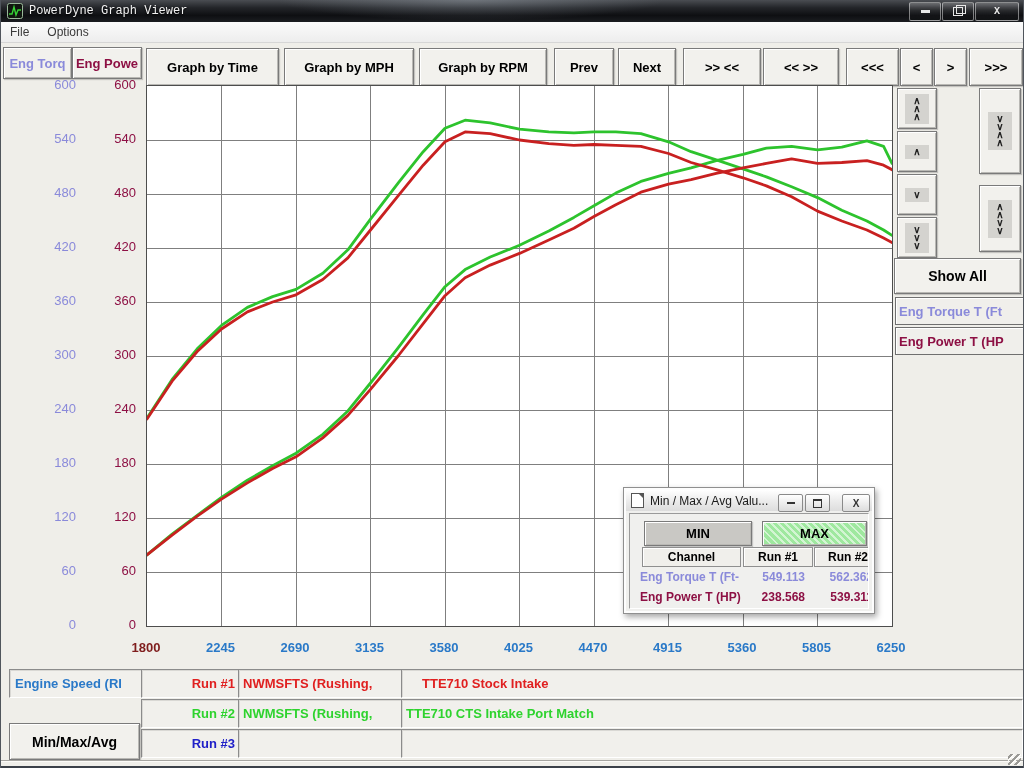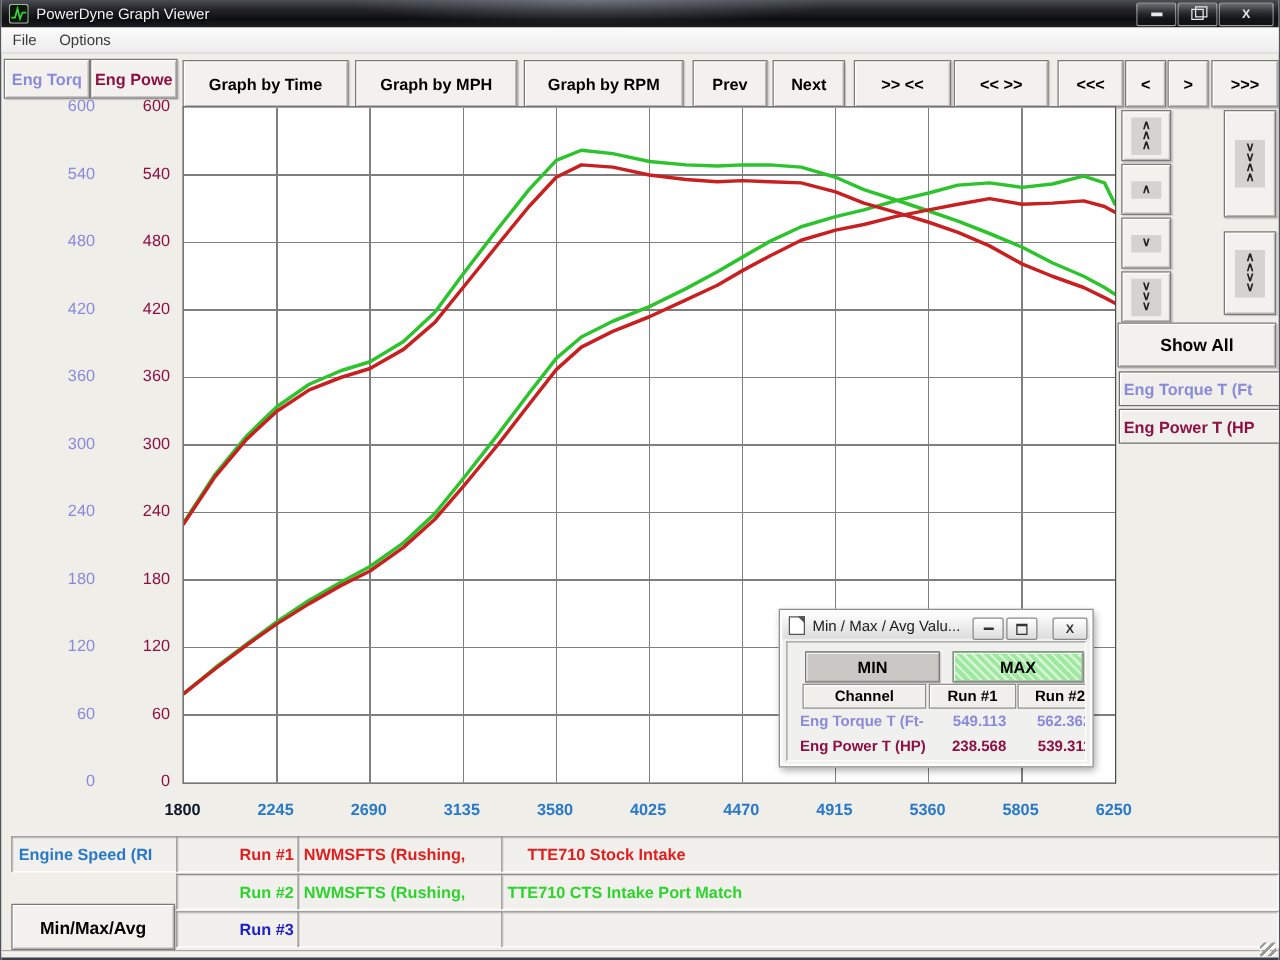--- a/index.html
+++ b/index.html
@@ -2,21 +2,21 @@
 <html><head>
 <meta charset="utf-8">
 <style>
   html,body{margin:0;padding:0;background:#2b2b2b;}
   #app{position:relative;width:1024px;height:768px;overflow:hidden;
        font-family:"Liberation Sans",sans-serif;background:#efeee9;
        border-left:1px solid #50555c;border-right:1px solid #50555c;box-sizing:border-box;}
   
   .titlebar{position:absolute;left:0;top:0;width:100%;height:22px;
     background:linear-gradient(180deg,#4a4d52 0%,#232529 35%,#0e0f12 70%,#1b1d21 100%);
-    display:flex;align-items:center;}
+    display:flex;align-items:center;font-family:Liberation Mono, monospace;}
   .titlebar .glow{position:absolute;left:260px;top:0;width:420px;height:22px;
     background:radial-gradient(ellipse at 50% 0%,rgba(180,190,200,.35),transparent 65%);}
   .app-icon{width:16px;height:16px;margin:0 6px 0 6px;flex:0 0 auto;}
   .title-text{color:#f2f2f2;font-size:12px;text-shadow:0 1px 2px #000;position:relative;}
   .win-btns{position:absolute;right:4px;top:2px;display:flex;}
   .win-btn{width:30px;height:17px;margin-left:1px;border:1px solid rgba(255,255,255,.45);
     background:linear-gradient(180deg,rgba(255,255,255,.25),rgba(255,255,255,.06) 45%,rgba(0,0,0,.25));
     border-radius:2px;display:flex;align-items:center;justify-content:center;color:#e8e8e8;
     font-size:10px;font-weight:bold;}
   .win-btn.close{width:42px;}
@@ -145,21 +145,21 @@
       <div class="ylab" style="left: 80px; width: 55px; top: 239px; color: rgb(141, 16, 68);">420</div>
       <div class="ylab" style="left: 80px; width: 55px; top: 293px; color: rgb(141, 16, 68);">360</div>
       <div class="ylab" style="left: 80px; width: 55px; top: 347px; color: rgb(141, 16, 68);">300</div>
       <div class="ylab" style="left: 80px; width: 55px; top: 401px; color: rgb(141, 16, 68);">240</div>
       <div class="ylab" style="left: 80px; width: 55px; top: 455px; color: rgb(141, 16, 68);">180</div>
       <div class="ylab" style="left: 80px; width: 55px; top: 509px; color: rgb(141, 16, 68);">120</div>
       <div class="ylab" style="left: 80px; width: 55px; top: 563px; color: rgb(141, 16, 68);">60</div>
       <div class="ylab" style="left: 80px; width: 55px; top: 617px; color: rgb(141, 16, 68);">0</div>
     </div>
   <div id="xLabels">
-      <div class="xlab" style="left: 108px; color: #0f172a;">1800</div>
+      <div class="xlab" style="left: 108px; color: #7f1d1d;">1800</div>
       <div class="xlab" style="left: 182.5px; color: rgb(42, 121, 200);">2245</div>
       <div class="xlab" style="left: 257px; color: rgb(42, 121, 200); text-align: center;">2690</div>
       <div class="xlab" style="left: 331.5px; color: rgb(42, 121, 200);">3135</div>
       <div class="xlab" style="left: 406px; color: rgb(42, 121, 200);">3580</div>
       <div class="xlab" style="left: 480.5px; color: rgb(42, 121, 200);">4025</div>
       <div class="xlab" style="left: 555px; color: rgb(42, 121, 200);">4470</div>
       <div class="xlab" style="left: 629.5px; color: rgb(42, 121, 200);">4915</div>
       <div class="xlab" style="left: 704px; color: rgb(42, 121, 200);">5360</div>
       <div class="xlab" style="left: 778.5px; color: rgb(42, 121, 200);">5805</div>
       <div class="xlab" style="left: 853px; color: rgb(42, 121, 200);">6250</div>

